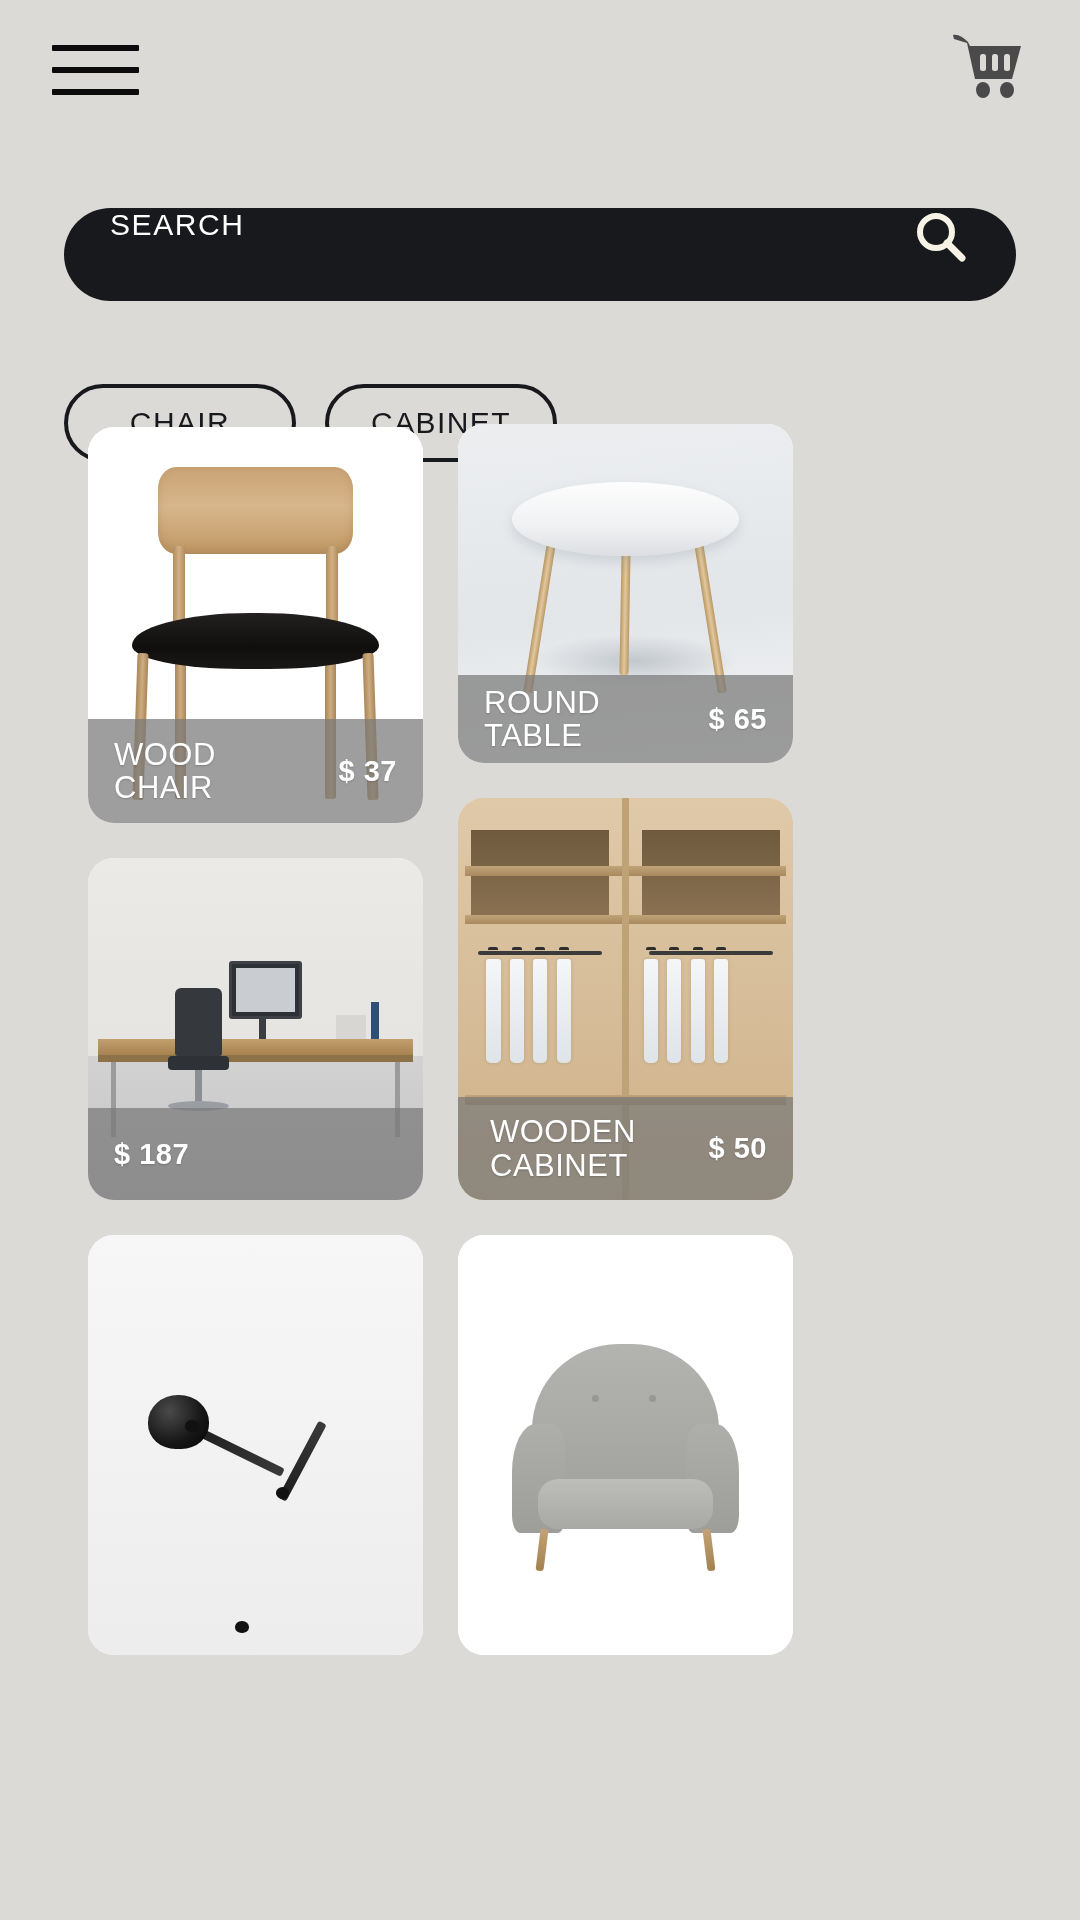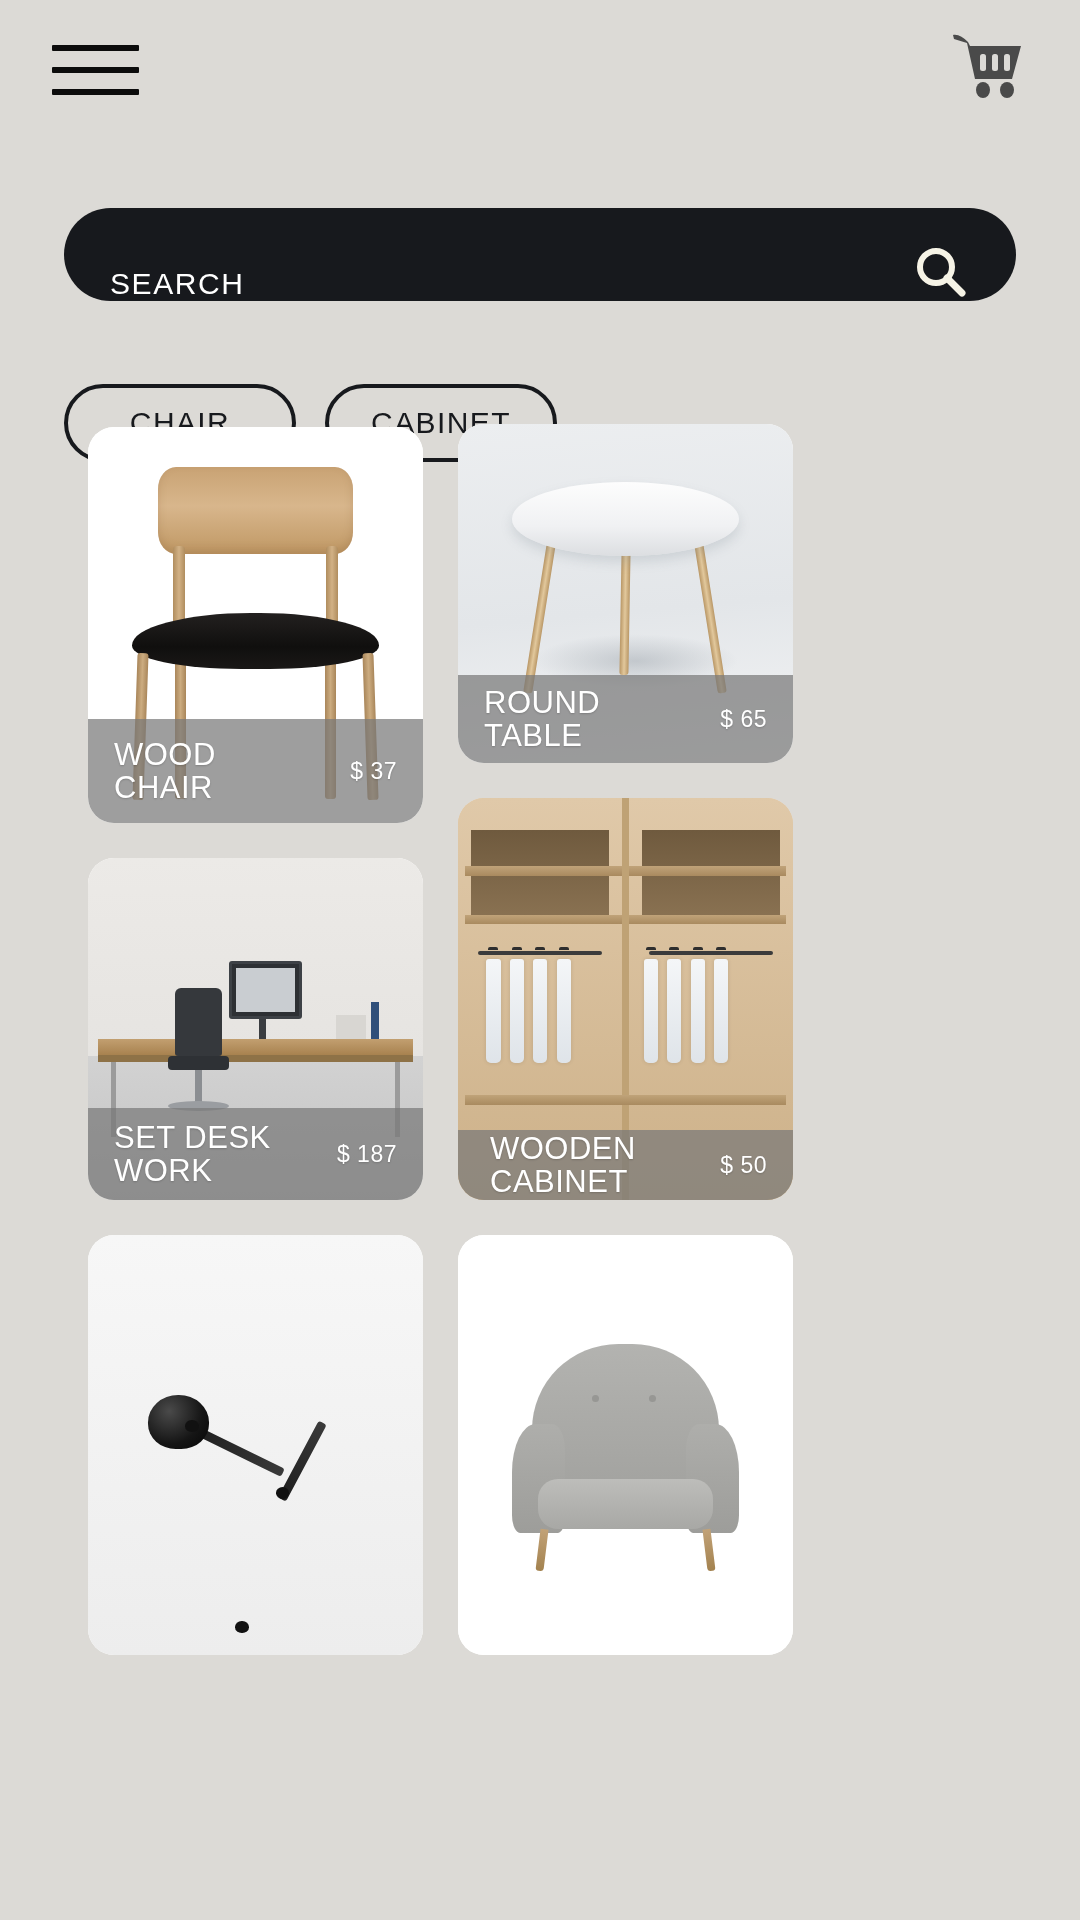--- a/index.html
+++ b/index.html
@@ -27,21 +27,21 @@
   .cart-icon {
     position:absolute; right:50px; top:30px; width:80px; height:70px;
   }
 
   
   .search-bar {
     position:absolute; left:64px; top:208px;
     width:952px; height:93px;
     background:#17191d;
     border-radius:47px;
-    display:flex; align-items:flex-end;
+    display:flex; align-items:flex-start;
     padding:0 46px;
   }
   .search-placeholder {
     color:#ffffff;
     font-size:30px;
     letter-spacing:1.6px;
     font-weight:400;
     flex:1;
   }
   .search-icon-wrap { width:58px; height:58px; display:flex; align-items:center; justify-content:center; }
@@ -88,39 +88,39 @@
     color:#ffffff;
     font-size:31px;
     line-height:1.08;
     letter-spacing:0.5px;
     font-weight:400;
     white-space:pre-line;
     text-shadow:0 1px 2px rgba(0,0,0,0.18);
   }
   .prod-price {
     color:#ffffff;
-    font-size:23px;
+    font-size:29px;
     letter-spacing:0.5px;
-    font-weight:400;
+    font-weight:700;
     white-space:nowrap;
     text-shadow:0 1px 2px rgba(0,0,0,0.18);
   }
 
   
   .c-chair   { left:88px;  top:427px;  width:335px; height:396px; }
   .c-table   { left:458px; top:424px;  width:335px; height:339px; }
   .c-desk    { left:88px;  top:858px;  width:335px; height:342px; }
   .c-cabinet { left:458px; top:798px;  width:335px; height:402px; }
   .c-lamp    { left:88px;  top:1235px; width:335px; height:420px; }
   .c-sofa    { left:458px; top:1235px; width:335px; height:420px; }
 
   .c-chair   .label-band { height:104px; }
   .c-table   .label-band { height:88px; }
   .c-desk    .label-band { height:92px; }
-  .c-cabinet .label-band { height:70px;padding-left:32px; }
+  .c-cabinet .label-band { height:103px;padding-left:32px; }
 
   
   .ph { position:absolute; inset:0; }
 
   
   .chair-bg { background:#ffffff; }
   .chair-back {
     position:absolute; left:21%; top:10%; width:58%; height:22%;
     background:linear-gradient(180deg,#c9a374 0%,#d8b68c 45%,#c09864 100%);
     border-radius:18px/22px;
@@ -356,22 +356,20 @@
       <div class="desk-top"></div>
       <div class="desk-apron"></div>
       <div class="desk-leg-l"></div>
       <div class="desk-leg-r"></div>
       <div class="desk-chair-back"></div>
       <div class="desk-chair-seat"></div>
       <div class="desk-chair-post"></div>
       <div class="desk-chair-base"></div>
     </div>
     <div class="label-band">
-      <div class="prod-name">SET DESK
-WORK</div>
       <div class="prod-price">$ 187</div>
     </div>
   </div>
 
   <div class="card c-cabinet">
     <div class="ph cab-bg">
       <div class="cab-panel cab-left"></div>
       <div class="cab-panel cab-right"></div>
       <div class="cab-inner-dark" style="left:4%;  top:8%;  width:41%; height:22%;"></div>
       <div class="cab-inner-dark" style="right:4%; top:8%;  width:41%; height:22%;"></div>

